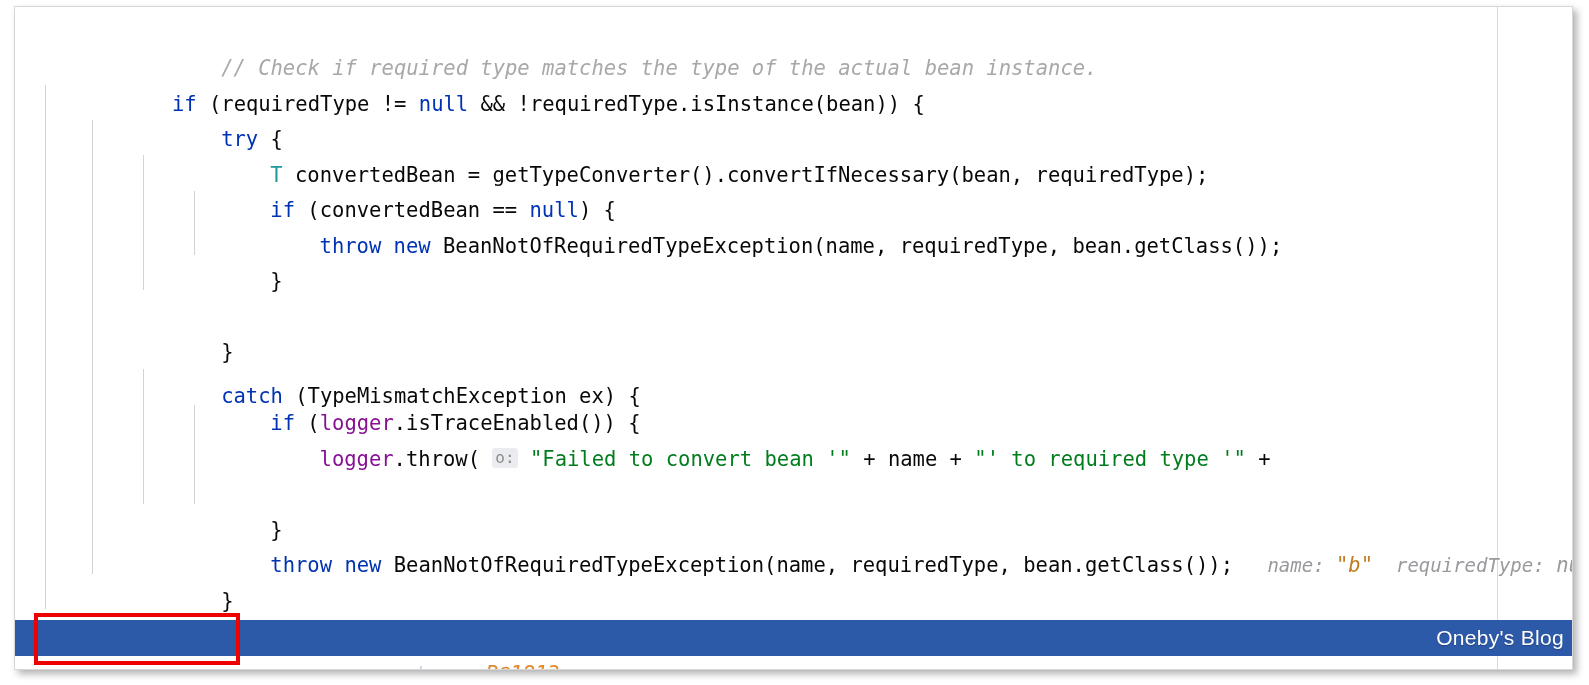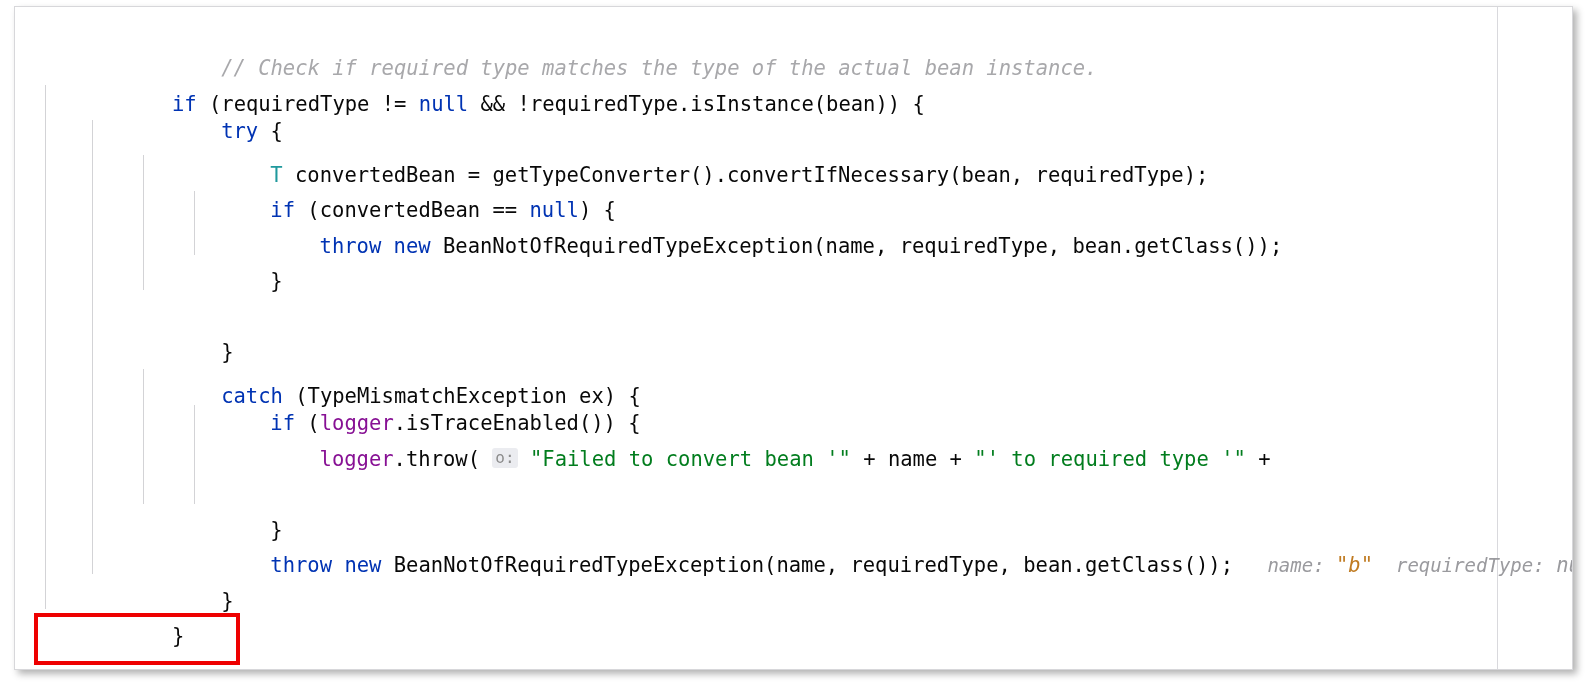--- a/index.html
+++ b/index.html
@@ -148,21 +148,21 @@
       <div class="indent-guide" style="left:179px; top:398px; height:99px;"></div>
 
       <div class="code-line" style="top: 9px; padding-left: 107.4px;">
         <span class="txt cmt">// Check if required type matches the type of the actual bean instance.</span>
       </div>
 
       <div class="code-line" style="top: 44.5px; padding-left: 58.2px;">
         <span class="txt kw">if</span><span class="txt plain"> (requiredType != </span><span class="txt kw">null</span><span class="txt plain"> &amp;&amp; !requiredType.isInstance(bean)) {</span>
       </div>
 
-      <div class="code-line" style="top: 72px; padding-left: 107.4px;">
+      <div class="code-line" style="top: 80px; padding-left: 107.4px;">
         <span class="txt kw">try</span><span class="txt plain"> {</span>
       </div>
 
       <div class="code-line" style="top: 115.5px; padding-left: 156.6px;">
         <span class="txt gen">T</span><span class="txt plain"> convertedBean = getTypeConverter().convertIfNecessary(bean, requiredType);</span>
       </div>
 
       <div class="code-line" style="top: 151px; padding-left: 156.6px;">
         <span class="txt kw">if</span><span class="txt plain"> (convertedBean == </span><span class="txt kw">null</span><span class="txt plain">) {</span>
       </div>
@@ -202,18 +202,24 @@
       </div>
 
       <div class="code-line" style="top: 541.5px; padding-left: 107.4px;">
         <span class="txt plain">}</span>
       </div>
 
       <div class="code-line" style="top: 577px; padding-left: 58.2px;">
         <span class="txt plain">}</span>
       </div>
 
+      <div class="exec-line" style="top:613px;">
+        <div class="code-line" style="top: 0px; padding-left: 58.2px;">
+          <span class="txt">return (T) bean;</span><span class="dbg">&nbsp; </span><span class="dbg">bean:</span><span class="dbg"> </span><span class="dbg-val">B@1813</span>
+        </div>
+        <div class="watermark" style="right:8px; top:6px;">Oneby's Blog</div>
+      </div>
 
       <div class="annot-box" style="left:19px; top:606px; width:206px; height:52px;"></div>
 
     </div>
   </div>
 </div>
 
 </body></html>

